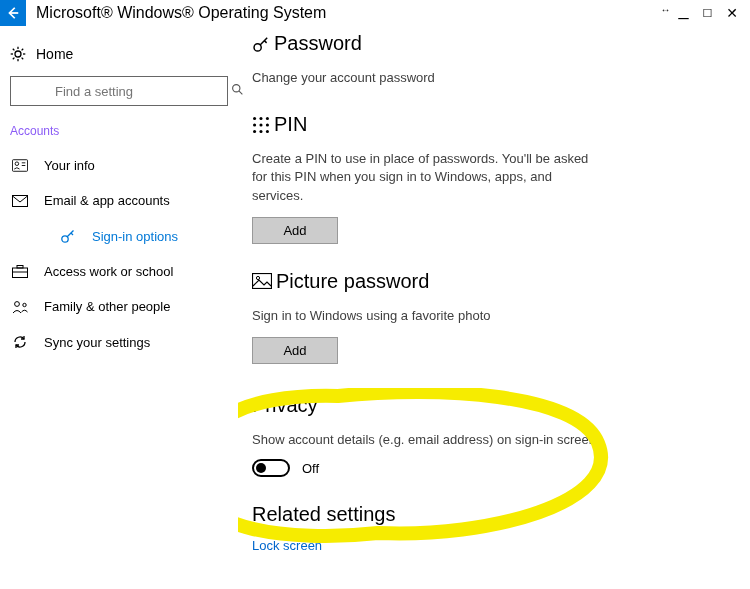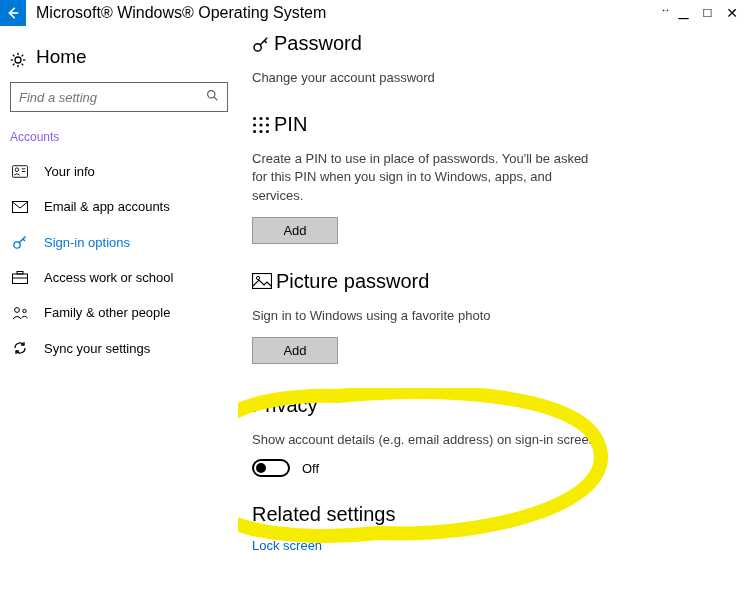--- a/index.html
+++ b/index.html
@@ -47,62 +47,62 @@
   .layout {
     display: flex;
     height: calc(100% - 26px);
   }
   .sidebar {
     width: 238px;
     padding: 16px 10px 0 10px;
   }
   .home-row {
     display: flex;
-    align-items: flex-end;
+    align-items: center;
     gap: 10px;
     padding: 4px 0 14px 0;
-    font-size: 19px;
+    font-size: 14px;
   }
   .gear {
     width: 16px; height:16px;
   }
   .search-box {
     border: 1px solid #666;
     height: 30px;
     display: flex;
     align-items: center;
     padding: 0 8px;
     margin-bottom: 18px;
   }
   .search-box input {
     border: none;
     outline: none;
     flex: 1;
     font-size: 13px;
-    font-style: italic;
     color: #555;
     background: transparent;
+    margin-left: 36px;
   }
   .search-box .mag { color:#555; font-size:13px; }
   .cat-label {
     color: #8b5cf6;
     font-size: 12px;
     margin-bottom: 10px;
   }
   .nav-item {
     display: flex;
     align-items: center;
     gap: 14px;
     padding: 10px 2px;
     font-size: 13px;
     color: #000;
     cursor: default;
   }
   .nav-item .icon { width: 18px; text-align:center; font-size:13px; color:#000; }
-  .nav-item.active { color: #0078d7; }
+  .nav-item.active { color: #0078d7; justify-content: center; }
   .nav-item.active .icon { color:#0078d7; }
   .content {
     flex: 1;
     padding: 4px 20px 0 14px;
     overflow: hidden;
     position: relative;
   }
   .section-h {
     display: flex;
     align-items: center;

